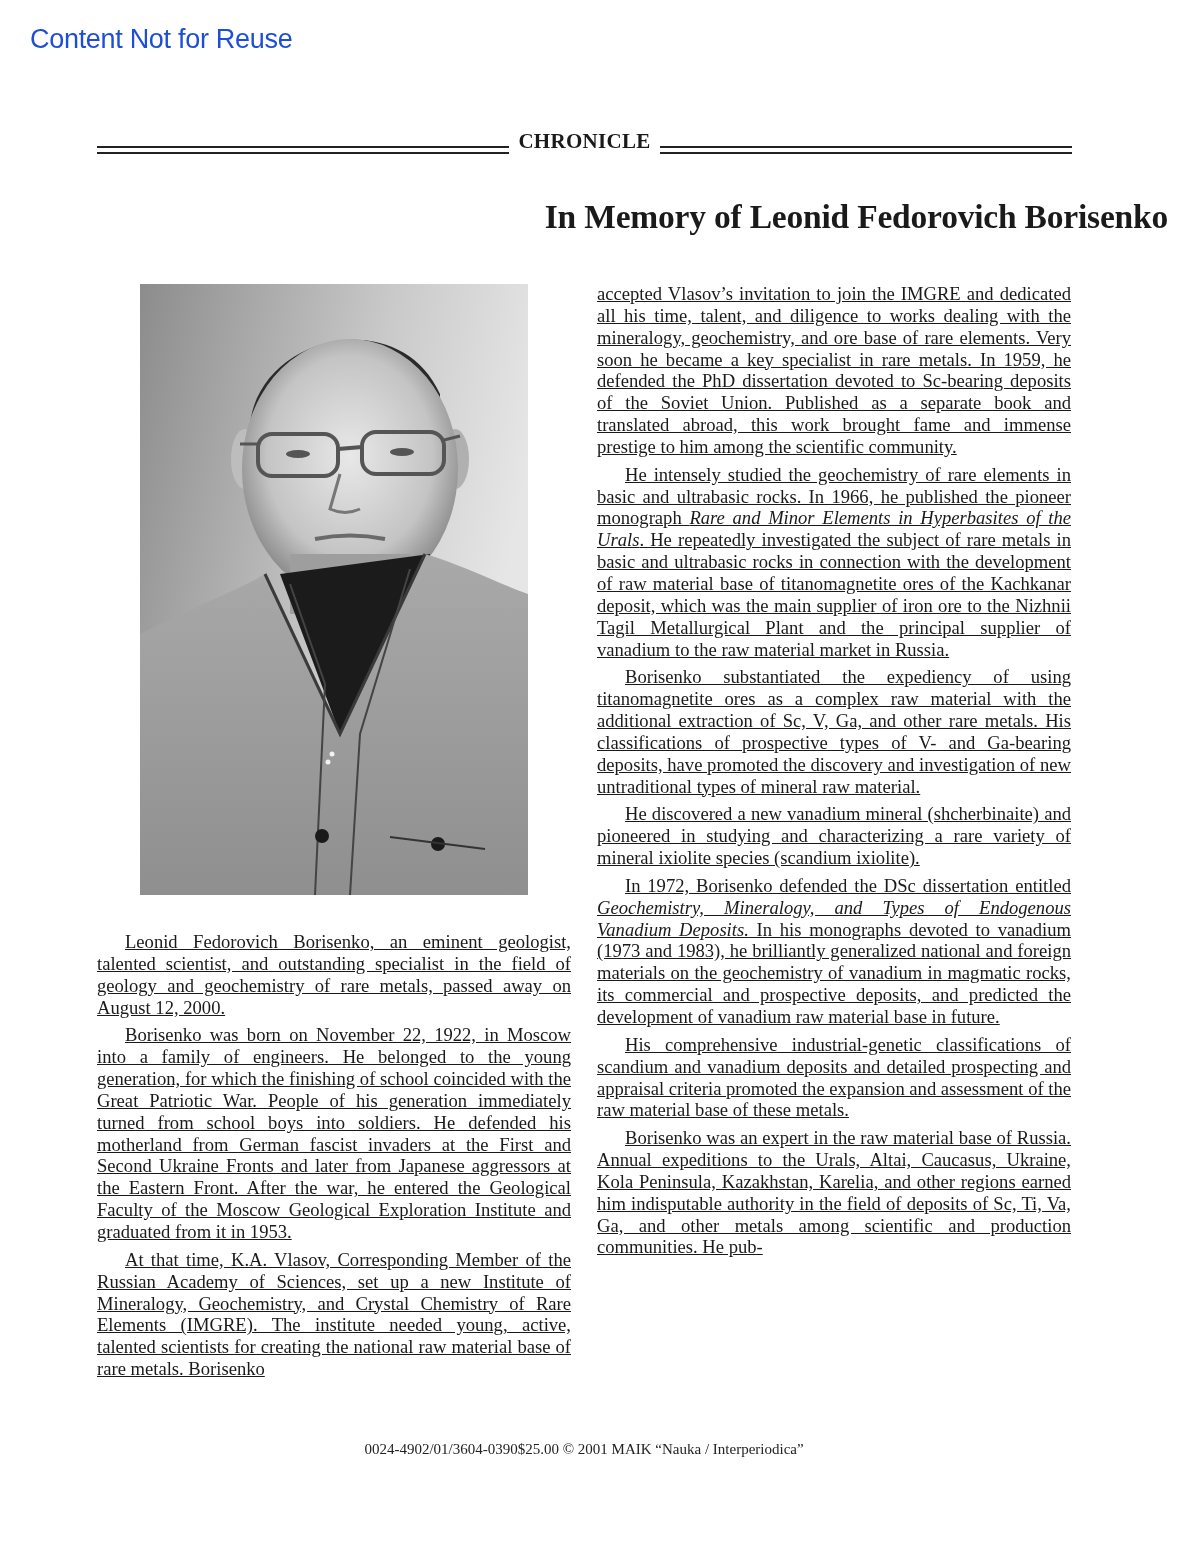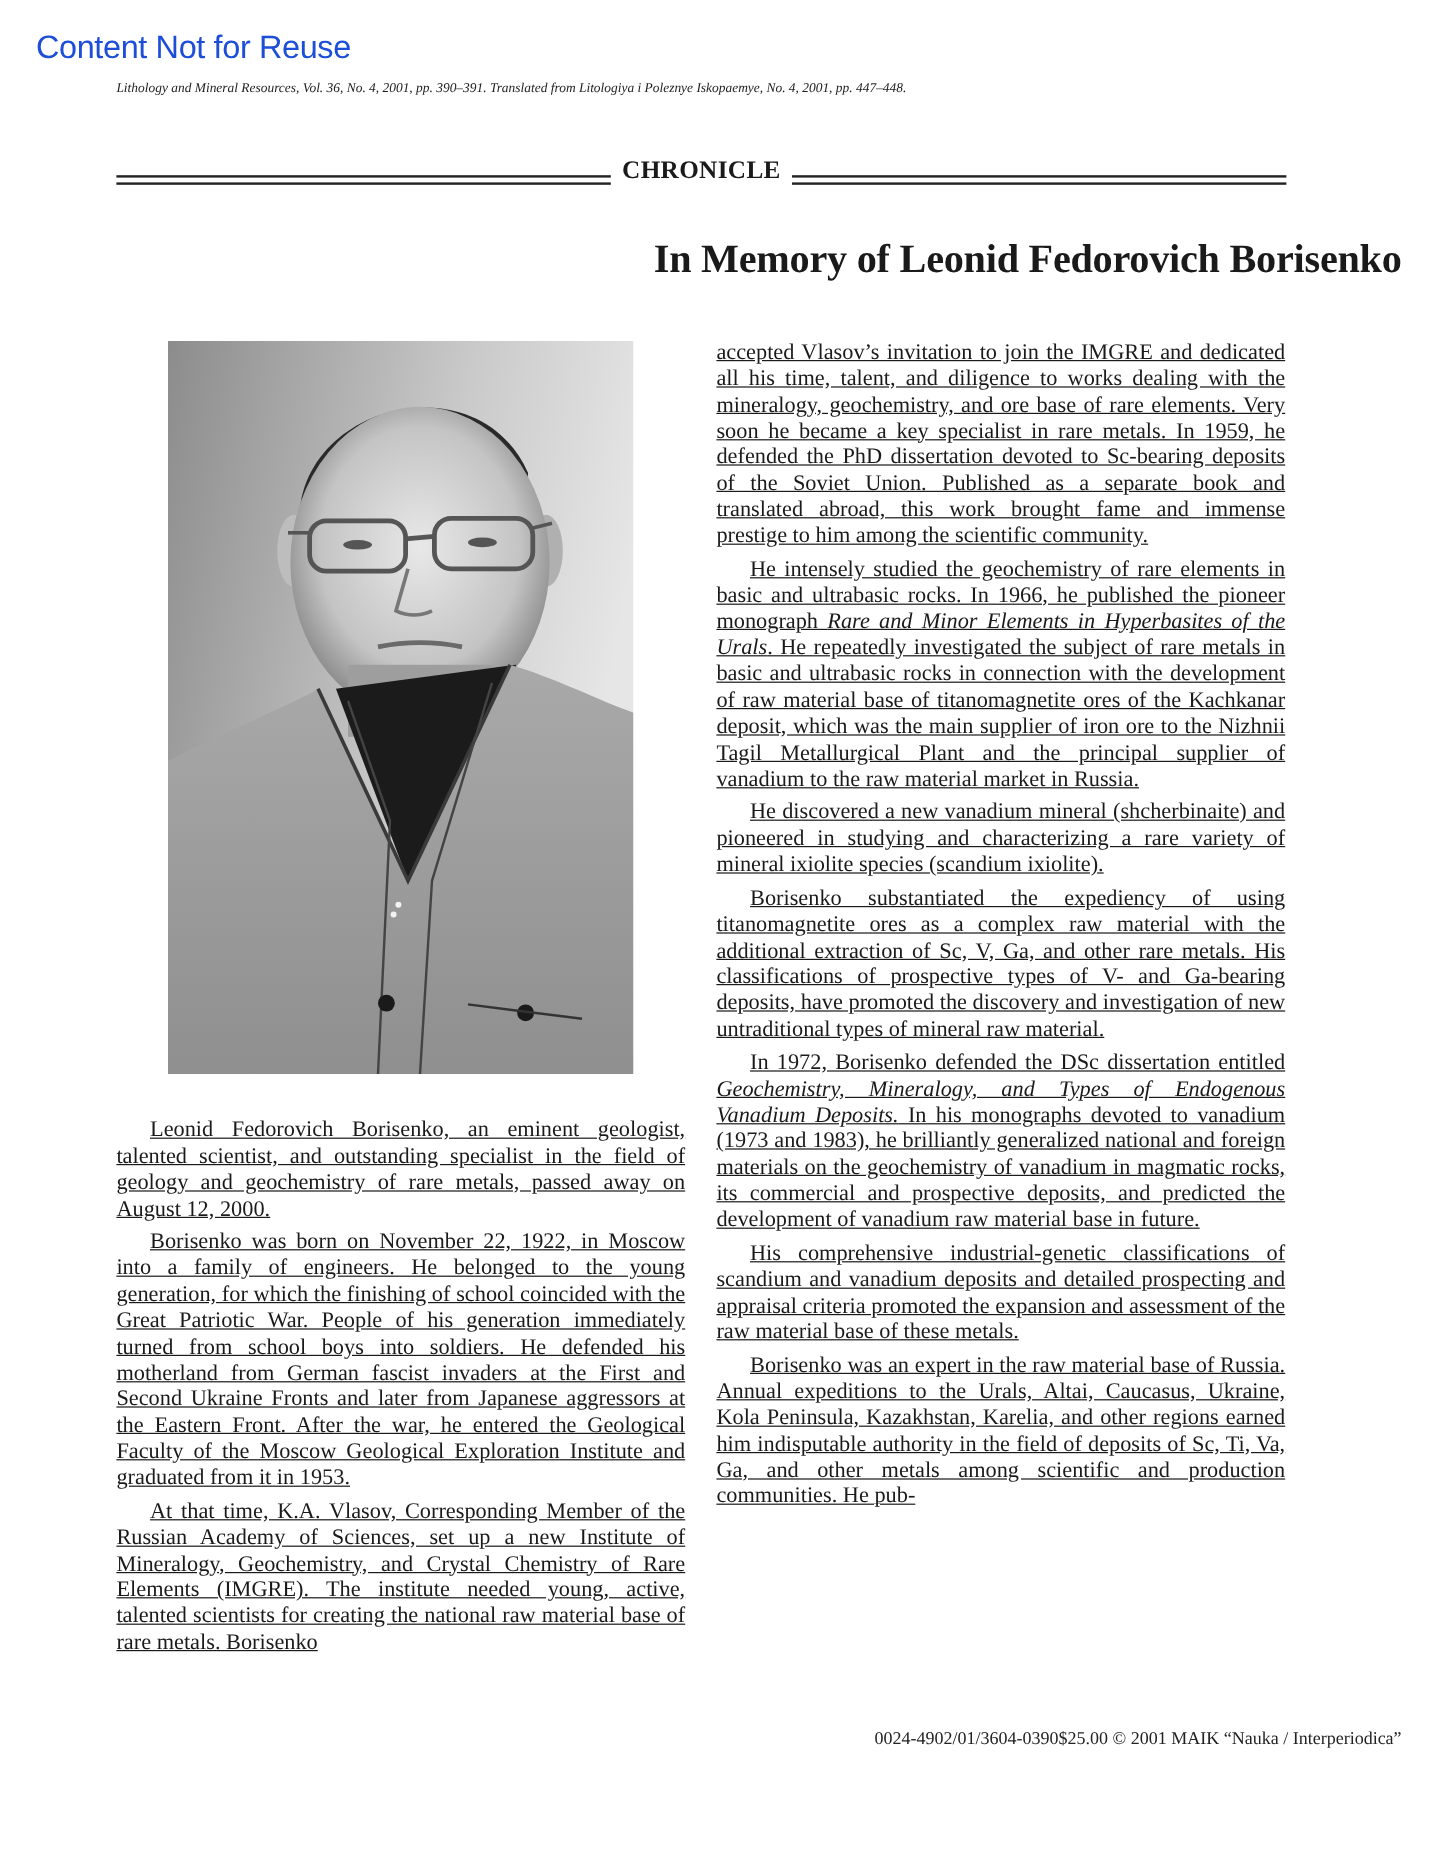--- a/index.html
+++ b/index.html
@@ -15,29 +15,28 @@
   .section-label { font-weight:bold; font-size:21px; padding:0 9px; letter-spacing:0.3px; }
   .title { position:absolute; left:0; width:1168px; top:198px; text-align:right;
            font-weight:bold; font-size:33.5px; letter-spacing:-0.2px; }
   .photo { position:absolute; left:140px; top:284px; width:388px; height:611px; overflow:hidden; }
   .col { position:absolute; font-size:18.6px; line-height:21.85px; text-align:justify;
          hyphens:manual; }
   .col p { margin:0 0 6px 0; text-indent:28px;text-decoration:underline; }
   .col p.noindent { text-indent:0; }
   .col-left { left:97px; top:931px; width:474px; }
   .col-right { left:597px; top:283px; width:474px; }
-  .footer { position:absolute; left:0; width:1168px; top:1441px; text-align:right; font-size:15px; color:#222; }
+  .footer { position:absolute; left:0; width:1168px; top:1441px; text-align:center; font-size:15px; color:#222; }
 </style>
 </head>
 <body>
 
 <div class="watermark">Content Not for Reuse</div>
 
 <div class="journal">
-  <div>Lithology and Mineral Resources, Vol. 36, No. 4, 2001, pp. 390–391. Translated from Litologiya i Poleznye Iskopaemye, No. 4, 2001, pp. 447–448.</div>
 </div>
 
 <div class="section-bar">
   <div class="rule"></div>
   <div class="section-label">CHRONICLE</div>
   <div class="rule"></div>
 </div>
 
 <div class="title">In Memory of Leonid Fedorovich Borisenko</div>
 
@@ -98,20 +97,20 @@
 
 <div class="col col-left">
   <p>Leonid Fedorovich Borisenko, an eminent geolo­gist, talented scientist, and outstanding specialist in the field of geology and geochemistry of rare metals, passed away on August 12, 2000.</p>
   <p>Borisenko was born on November 22, 1922, in Mos­cow into a family of engineers. He belonged to the young generation, for which the finishing of school coincided with the Great Patriotic War. People of his generation immediately turned from school boys into soldiers. He defended his motherland from German fascist invaders at the First and Second Ukraine Fronts and later from Japanese aggressors at the Eastern Front. After the war, he entered the Geological Faculty of the Moscow Geological Exploration Institute and gradu­ated from it in 1953.</p>
   <p>At that time, K.A. Vlasov, Corresponding Member of the Russian Academy of Sciences, set up a new Insti­tute of Mineralogy, Geochemistry, and Crystal Chemis­try of Rare Elements (IMGRE). The institute needed young, active, talented scientists for creating the national raw material base of rare metals. Borisenko</p>
 </div>
 
 <div class="col col-right">
   <p class="noindent">accepted Vlasov’s invitation to join the IMGRE and dedicated all his time, talent, and diligence to works dealing with the mineralogy, geochemistry, and ore base of rare elements. Very soon he became a key spe­cialist in rare metals. In 1959, he defended the PhD dis­sertation devoted to Sc-bearing deposits of the Soviet Union. Published as a separate book and translated abroad, this work brought fame and immense prestige to him among the scientific community.</p>
   <p><span>He intensely studied the geochemistry of rare ele­ments in basic and ultrabasic rocks. In 1966, he pub­lished the pioneer monograph </span><i>Rare and Minor Ele­ments in Hyperbasites of the Urals</i><span>. He repeatedly investigated the subject of rare metals in basic and ultrabasic rocks in connection with the development of raw material base of titanomagnetite ores of the Kach­kanar deposit, which was the main supplier of iron ore to the Nizhnii Tagil Metallurgical Plant and the princi­pal supplier of vanadium to the raw material market in Russia.</span></p>
+  <p>Borisenko substantiated the expediency of using titanomagnetite ores as a complex raw material with the additional extraction of Sc, V, Ga, and other rare metals. His classifications of prospective types of V- and Ga-bearing deposits, have promoted the discovery and investigation of new untraditional types of mineral raw material.</p>
   <p>He discovered a new vanadium mineral (shcherbi­naite) and pioneered in studying and characterizing a rare variety of mineral ixiolite species (scandium ixio­lite).</p>
-  <p>Borisenko substantiated the expediency of using titanomagnetite ores as a complex raw material with the additional extraction of Sc, V, Ga, and other rare metals. His classifications of prospective types of V- and Ga-bearing deposits, have promoted the discovery and investigation of new untraditional types of mineral raw material.</p>
   <p><span>In 1972, Borisenko defended the DSc dissertation entitled </span><i>Geochemistry, Mineralogy, and Types of Endogenous Vanadium Deposits.</i><span> In his monographs devoted to vanadium (1973 and 1983), he brilliantly generalized national and foreign materials on the geochemistry of vanadium in magmatic rocks, its com­mercial and prospective deposits, and predicted the development of vanadium raw material base in future.</span></p>
   <p>His comprehensive industrial-genetic classifications of scandium and vanadium deposits and detailed pros­pecting and appraisal criteria promoted the expansion and assessment of the raw material base of these metals.</p>
   <p>Borisenko was an expert in the raw material base of Russia. Annual expeditions to the Urals, Altai, Cauca­sus, Ukraine, Kola Peninsula, Kazakhstan, Karelia, and other regions earned him indisputable authority in the field of deposits of Sc, Ti, Va, Ga, and other metals among scientific and production communities. He pub-</p>
 </div>
 
 <div class="footer">0024-4902/01/3604-0390$25.00 © 2001 MAIK “Nauka / Interperiodica”</div>
 
 </body></html>

